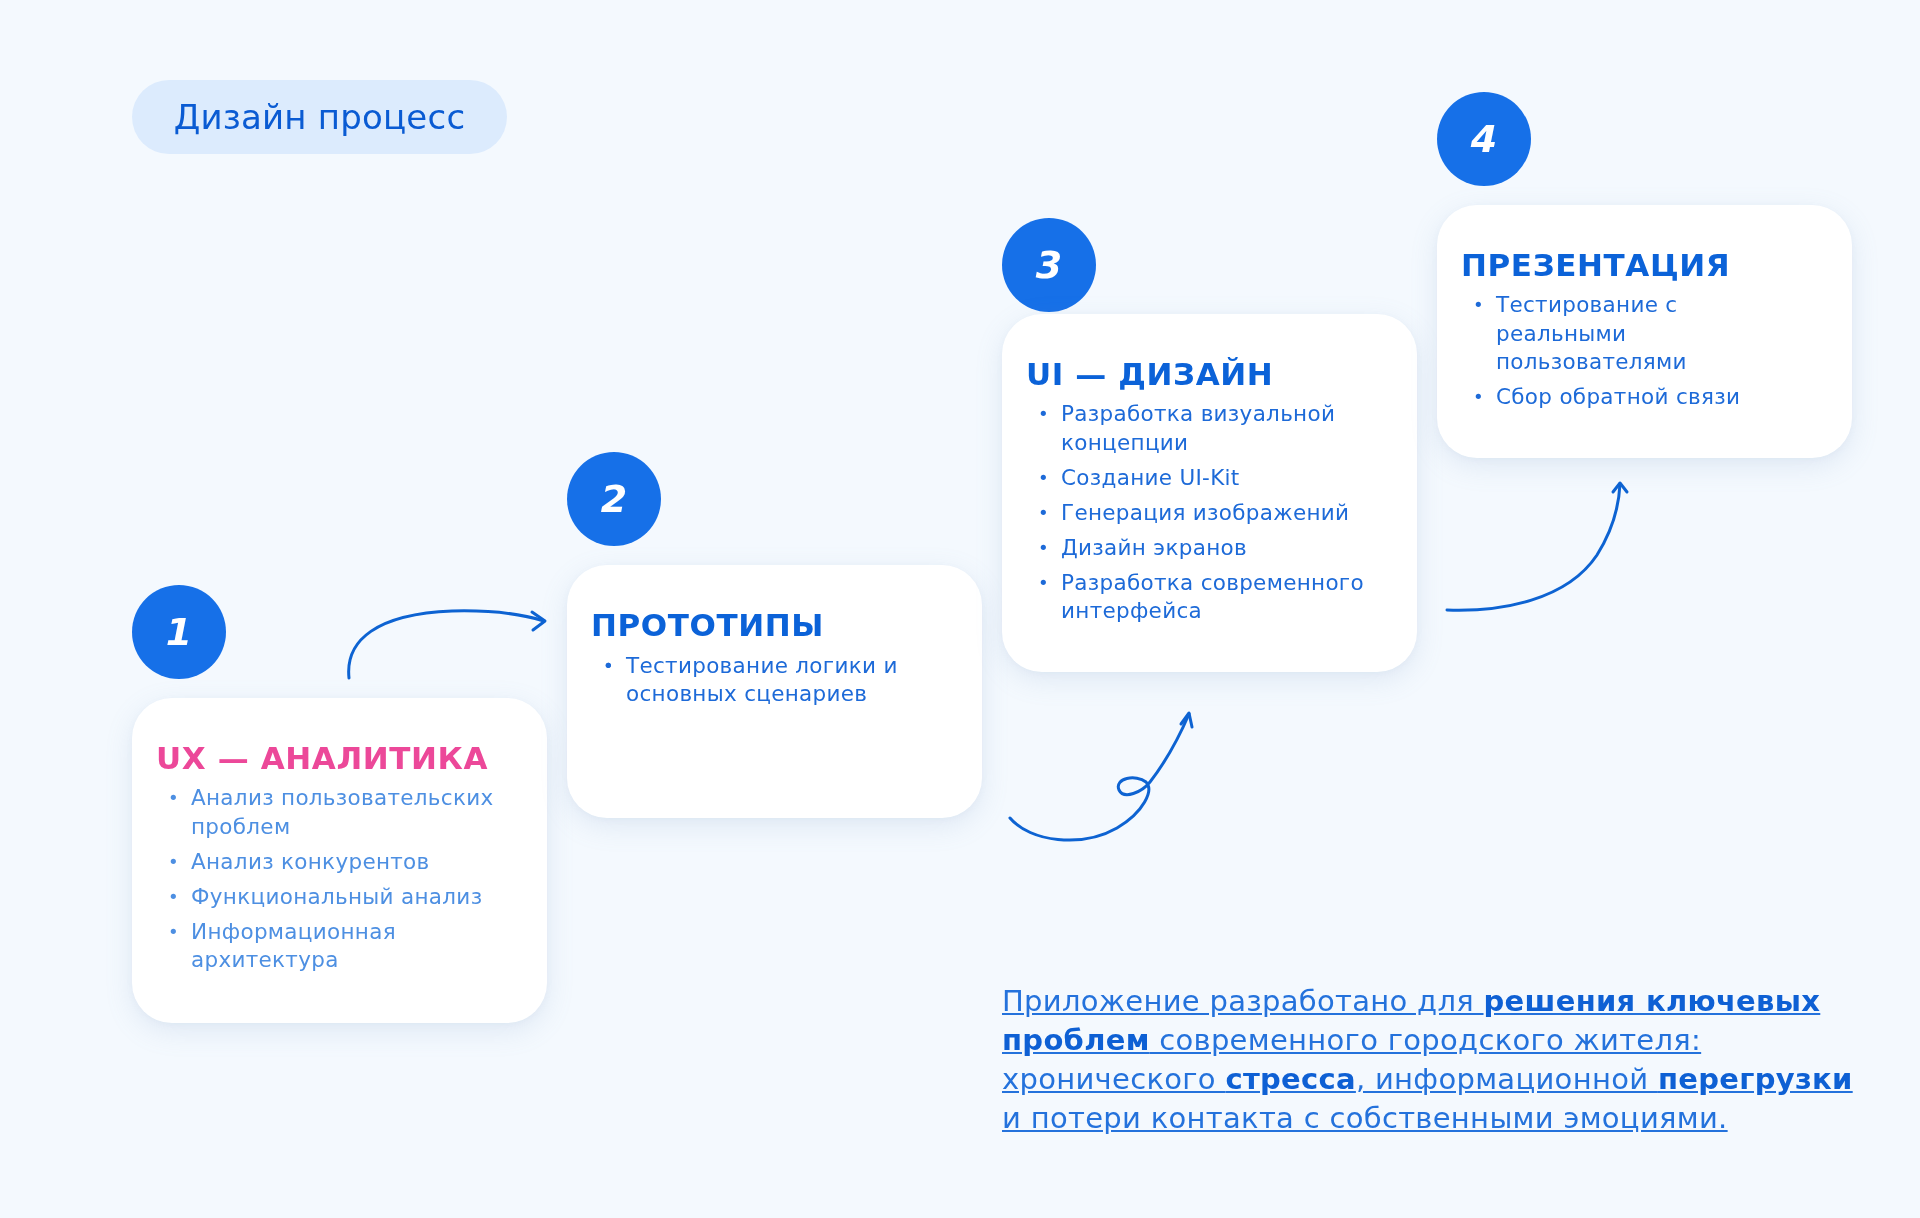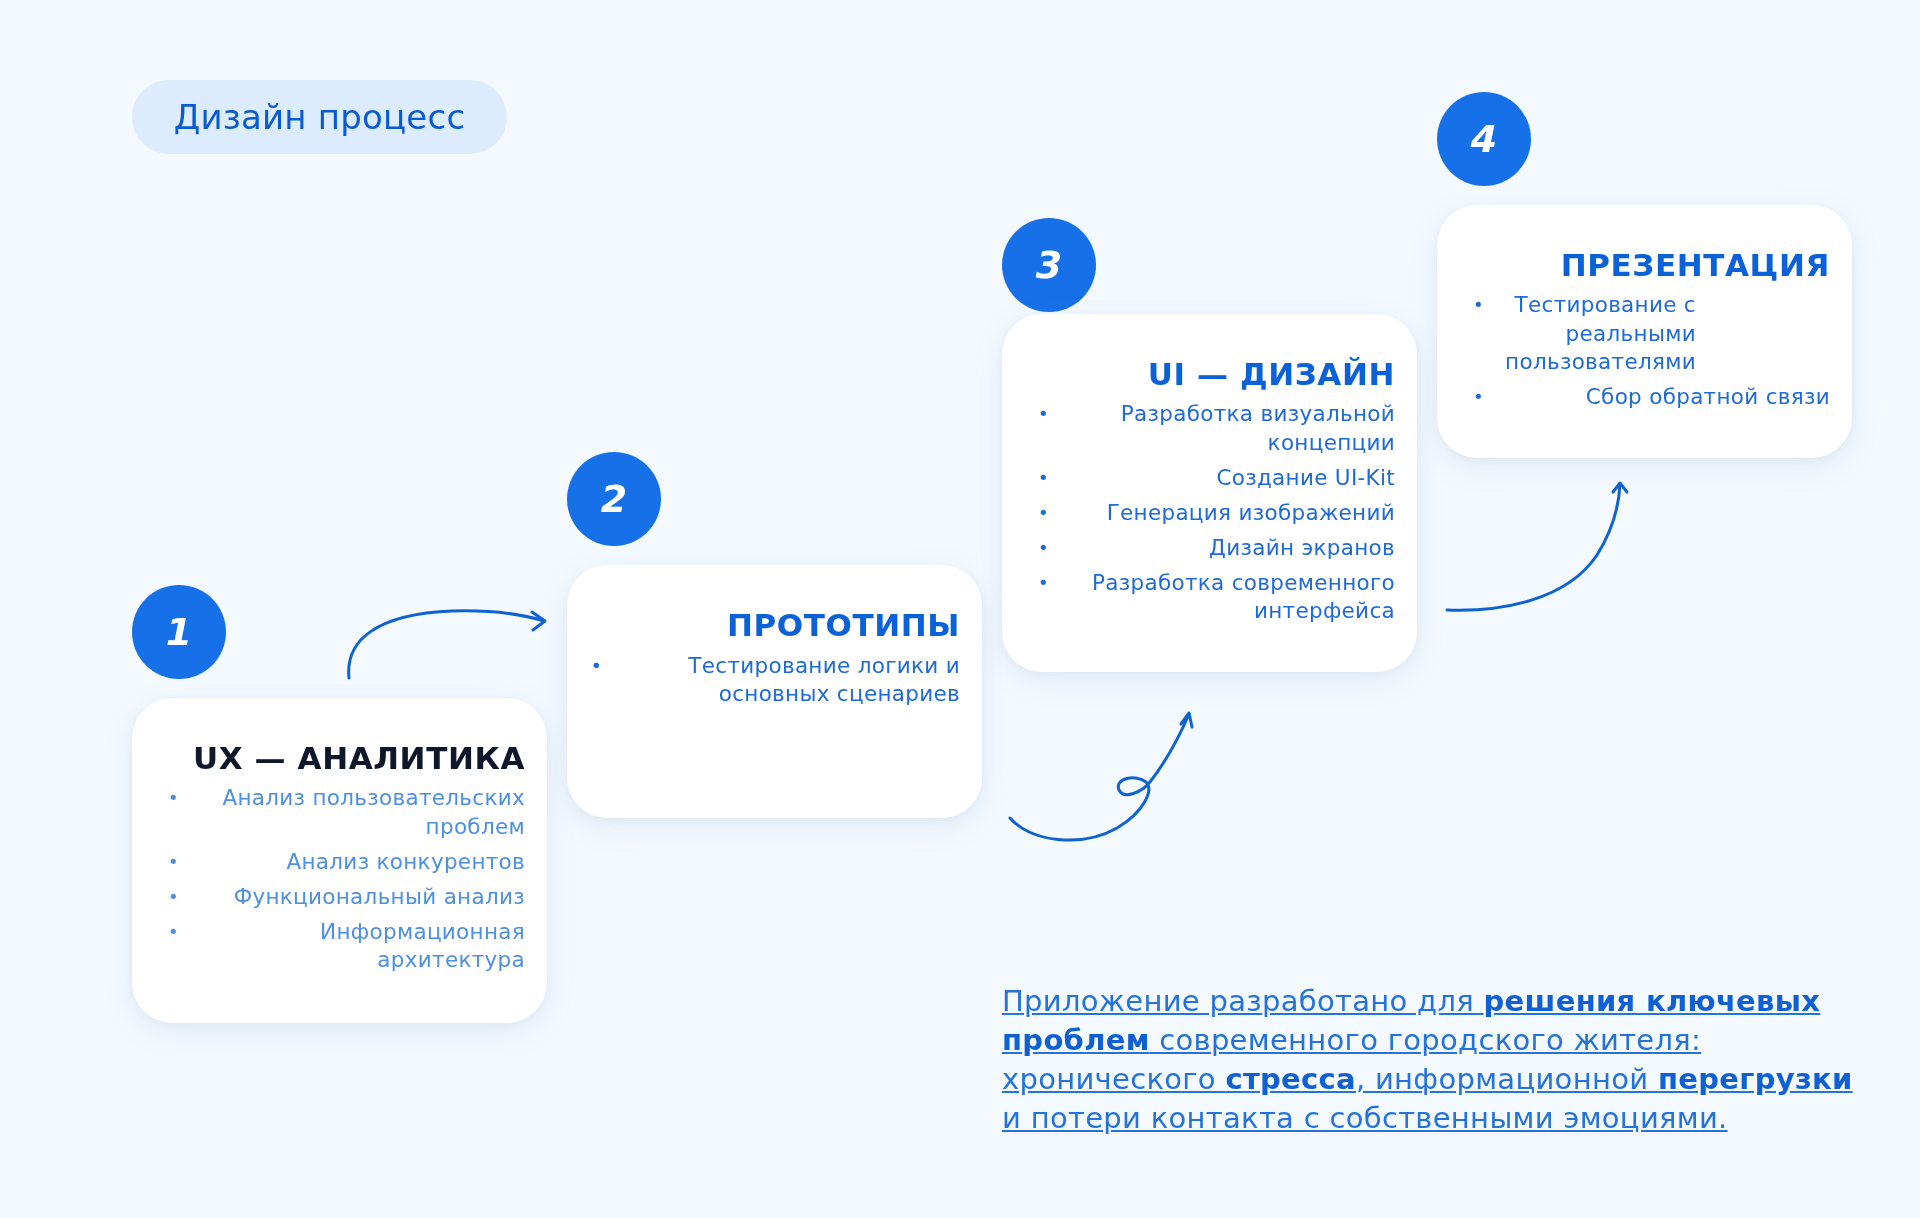--- a/index.html
+++ b/index.html
@@ -21,27 +21,27 @@
   .step-circle {
     position: absolute; width: 94px; height: 94px; border-radius: 50%;
     background: #1670e8;
     display: flex; align-items: center; justify-content: center;
     color: #ffffff; font-size: 38px; font-weight: 900; font-style: italic;
   }
 
   .card {
     position: absolute; width: 415px; background: #ffffff; border-radius: 40px;
     box-shadow: 0 8px 28px rgba(120, 150, 190, 0.16), 0 2px 6px rgba(120, 150, 190, 0.06);
-    box-sizing: border-box; padding: 40px 22px 24px 24px; text-align: right;
+    box-sizing: border-box; padding: 40px 22px 24px 24px;
   }
   .card-title {
     color: #0b62d8; font-size: 31px; font-weight: 700; letter-spacing: 0.6px;
     line-height: 40px; margin: 0 0 6px 0; white-space: nowrap;
   }
-  .card.faded .card-title { color: #0f172a; }
+  .card.faded .card-title { color: #ec4899; }
   .card.faded .card-item { color: #4d8fe2; }
   .card.faded .bullet { color: #4d8fe2; }
 
   .card-list { list-style: none; margin: 0; padding: 0; }
   .card-item {
     position: relative; padding-left: 35px; color: #1d6ad8;
     font-size: 21.5px; line-height: 28.5px; margin-bottom: 6.5px;
     letter-spacing: 0.3px;
   }
   .bullet {
@@ -84,21 +84,21 @@
     <div class="card-title">UX — АНАЛИТИКА</div>
     <ul class="card-list">
       <li class="card-item"><span class="bullet">•</span><span>Анализ пользовательских проблем</span></li>
       <li class="card-item"><span class="bullet">•</span><span>Анализ конкурентов</span></li>
       <li class="card-item"><span class="bullet">•</span><span>Функциональный анализ</span></li>
       <li class="card-item"><span class="bullet">•</span><span>Информационная архитектура</span></li>
     </ul>
   </div>
 
   <div class="step-circle" style="left:535px; top:452px;">2</div>
-  <div class="card" style="left:535px; top:565px; height:253px;padding-left:12px;">
+  <div class="card" style="left:535px; top:565px; height:253px;">
     <div class="card-title">ПРОТОТИПЫ</div>
     <ul class="card-list">
       <li class="card-item"><span class="bullet">•</span></li>
       <li class="card-item"><span class="bullet">•</span><span>Тестирование логики и основных сценариев</span></li>
     </ul>
   </div>
 
   <div class="step-circle" style="left:970px; top:218px;">3</div>
   <div class="card" style="left:970px; top:314px; height:358px;">
     <div class="card-title">UI — ДИЗАЙН</div>

